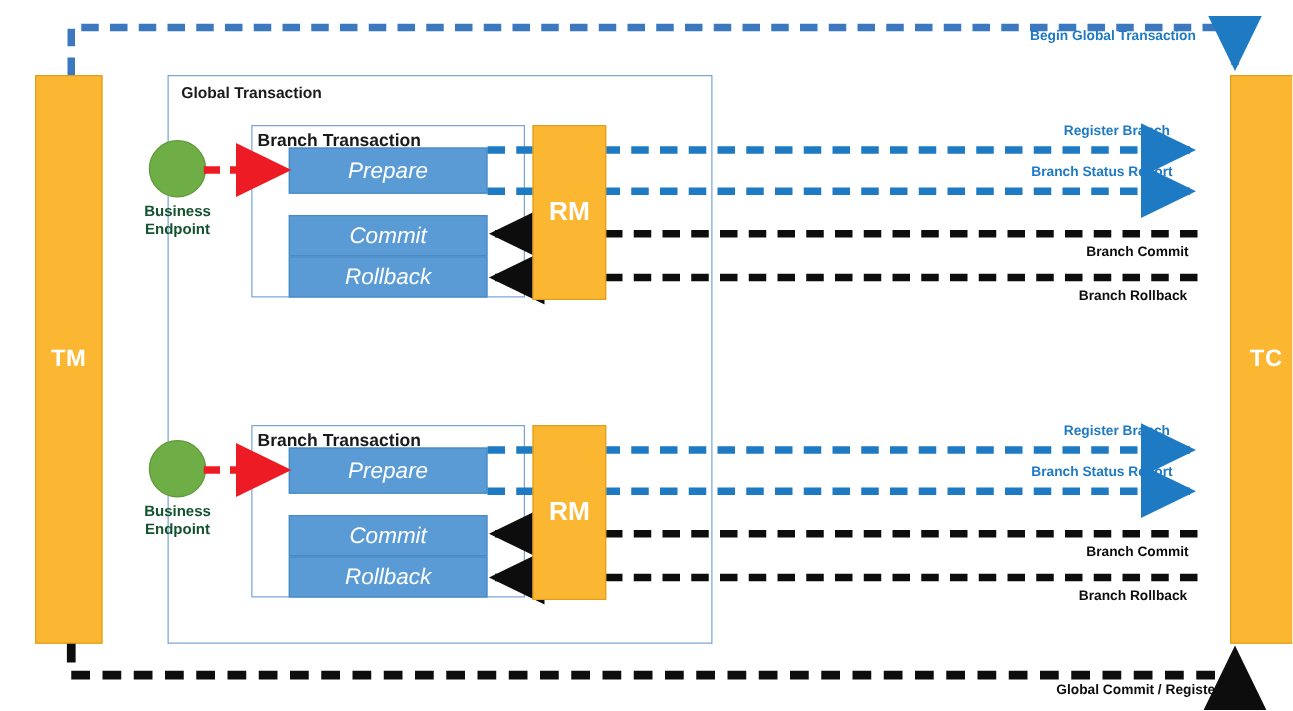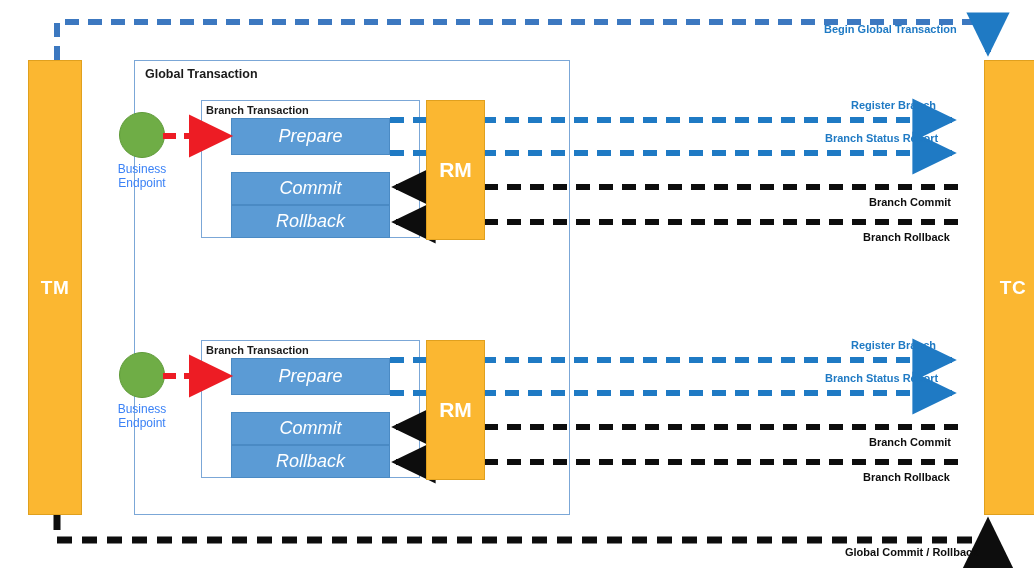--- a/index.html
+++ b/index.html
@@ -74,21 +74,21 @@
     position: absolute;
     border: 1px solid #7BA7D7;
     background: #ffffff;
     box-sizing: border-box;
     z-index: 2;
   }
   .branch-box-title {
     position: absolute;
     left: 4px;
     top: 3px;
-    font-size: 11px;
+    font-size: 14px;
     font-weight: bold;
     color: #1a1a1a;
     white-space: nowrap;
   }
 
   
   .op-box {
     position: absolute;
     background: #5B9BD5;
     border: 1px solid #4A8AC4;
@@ -111,22 +111,22 @@
     border-radius: 50%;
     background: #6FAD46;
     border: 1px solid #5E9A38;
     box-sizing: border-box;
     z-index: 3;
   }
   .endpoint-label {
     position: absolute;
     text-align: center;
     font-size: 12px;
-    font-weight: normal;
-    color: #3b82f6;
+    font-weight: bold;
+    color: #14532d;
     line-height: 14px;
     z-index: 3;
   }
 
   
   .flow-label {
     position: absolute;
     font-size: 11px;
     font-weight: bold;
     white-space: nowrap;
@@ -301,15 +301,15 @@
   <div class="flow-label black" style="left:863px; top:231px;">Branch Rollback</div>
 
   <div class="flow-label blue" style="left:851px; top:339px;">Register Branch</div>
 
   <div class="flow-label blue" style="left:825px; top:372px;">Branch Status Report</div>
 
   <div class="flow-label black" style="left:869px; top:436px;">Branch Commit</div>
 
   <div class="flow-label black" style="left:863px; top:471px;">Branch Rollback</div>
 
-  <div class="flow-label black" style="left:845px; top:546px;">Global Commit / Rollback</div>
+  <div class="flow-label black" style="left:845px; top:546px;">Global Commit / Register</div>
 
 </div>
 
 </body></html>

